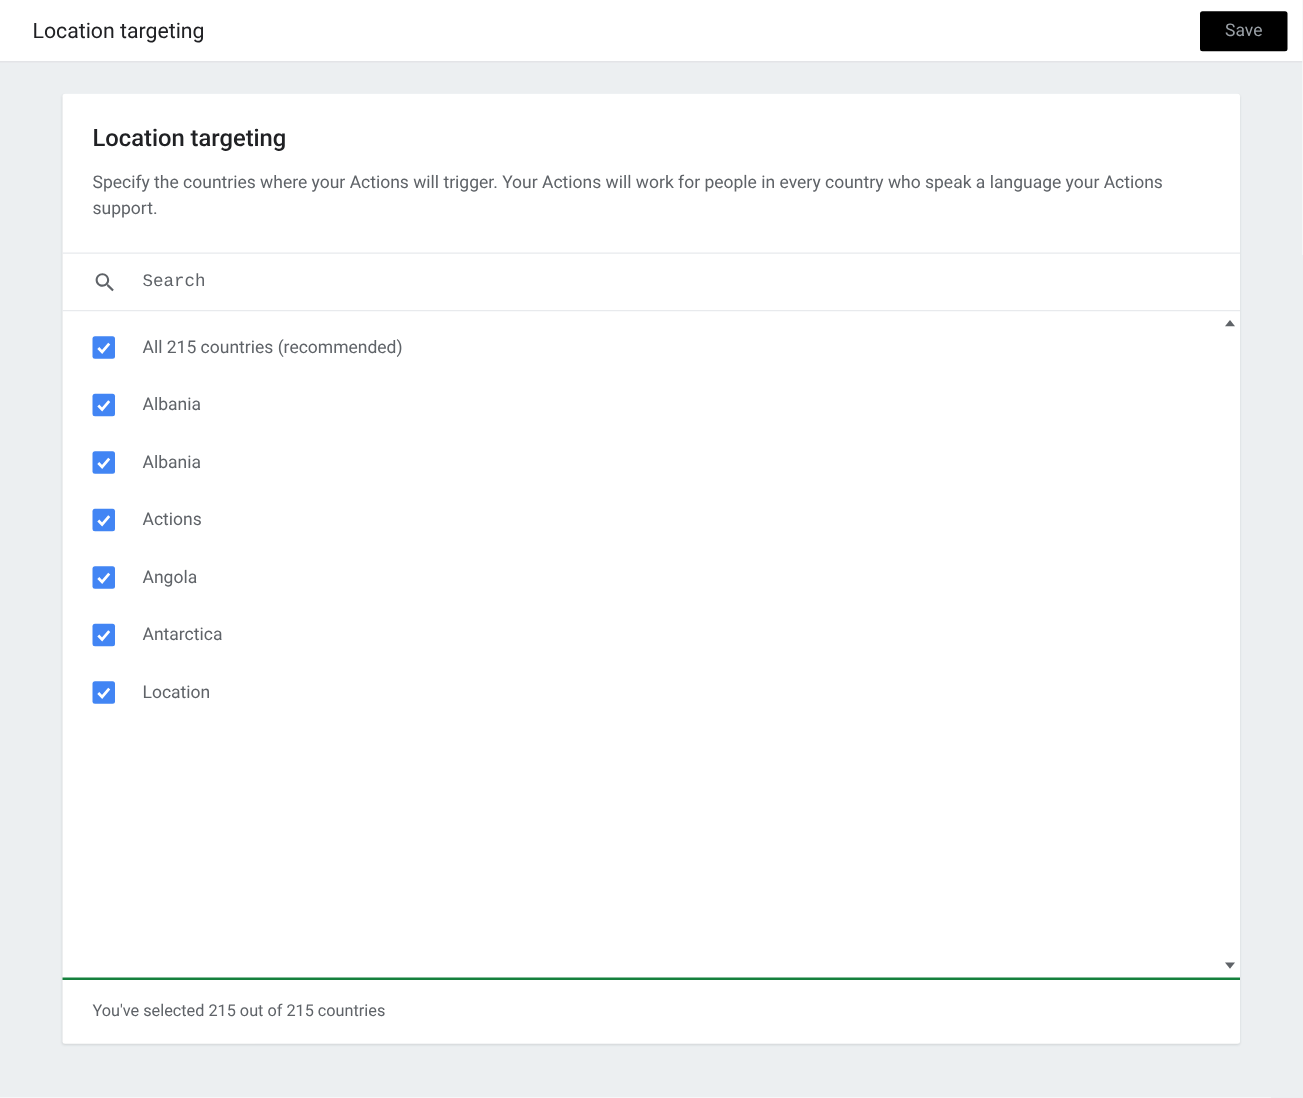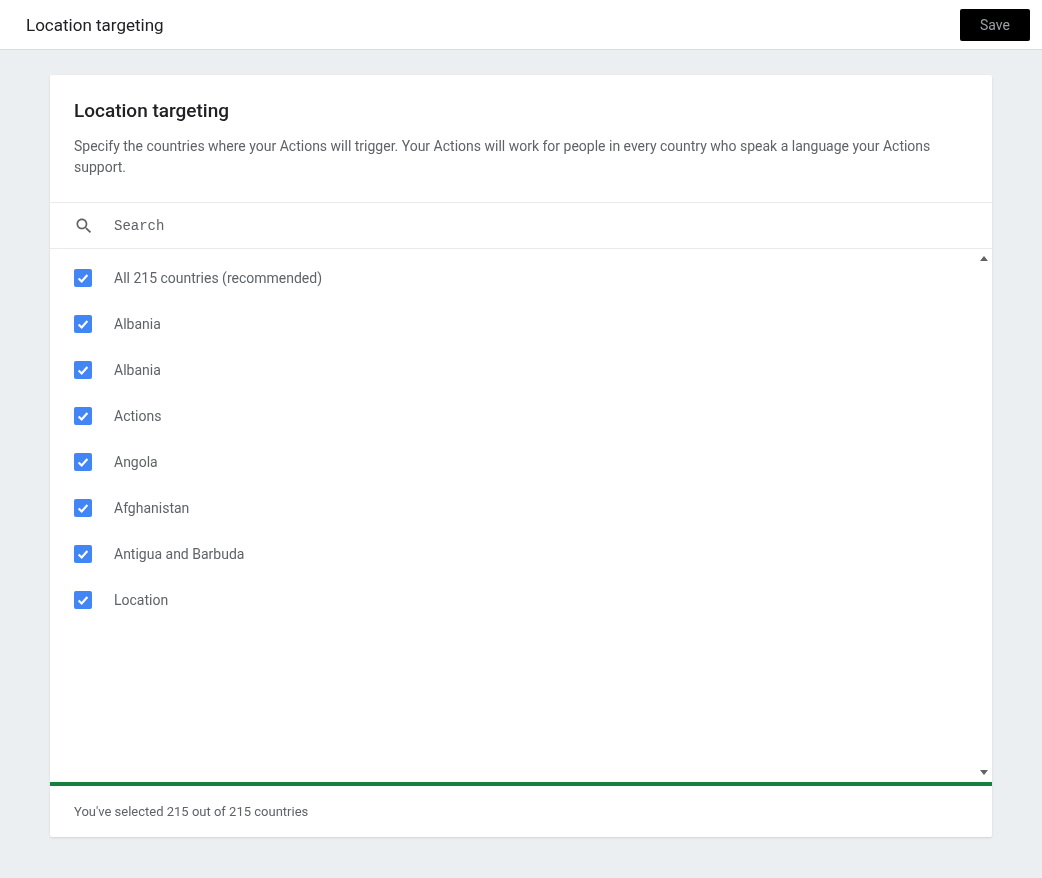--- a/index.html
+++ b/index.html
@@ -137,21 +137,21 @@
       fill: none;
       stroke: #fff;
       stroke-width: 2.5;
     }
     .item-label {
       font-size: 14px;
       color: #5f6368;
     }
     .footer {
       padding: 18px 24px;
-      border-top: 4px solid #15803d;
+      border-top: 2px solid #15803d;
       font-size: 13px;
       color: #5f6368;
     }
     .scroll-arrow-up, .scroll-arrow-down {
       position: absolute;
       right: 4px;
       width: 8px;
       height: 8px;
       pointer-events: none;
     }
@@ -231,29 +231,21 @@
               </svg>
             </div>
             <span class="item-label">Angola</span>
           </div>
           <div class="list-item">
             <div class="checkbox">
               <svg viewBox="0 0 16 16">
                 <polyline points="3,8.5 6.5,12 13,4.5"></polyline>
               </svg>
             </div>
-            <span class="item-label">Afghanistan</span>
-          </div>
-          <div class="list-item">
-            <div class="checkbox">
-              <svg viewBox="0 0 16 16">
-                <polyline points="3,8.5 6.5,12 13,4.5"></polyline>
-              </svg>
-            </div>
-            <span class="item-label">Antigua and Barbuda</span>
+            <span class="item-label">Antarctica</span>
           </div>
           <div class="list-item">
             <div class="checkbox">
               <svg viewBox="0 0 16 16">
                 <polyline points="3,8.5 6.5,12 13,4.5"></polyline>
               </svg>
             </div>
             <span class="item-label">Location</span>
           </div>
           <div style="height: 46px;"></div>

